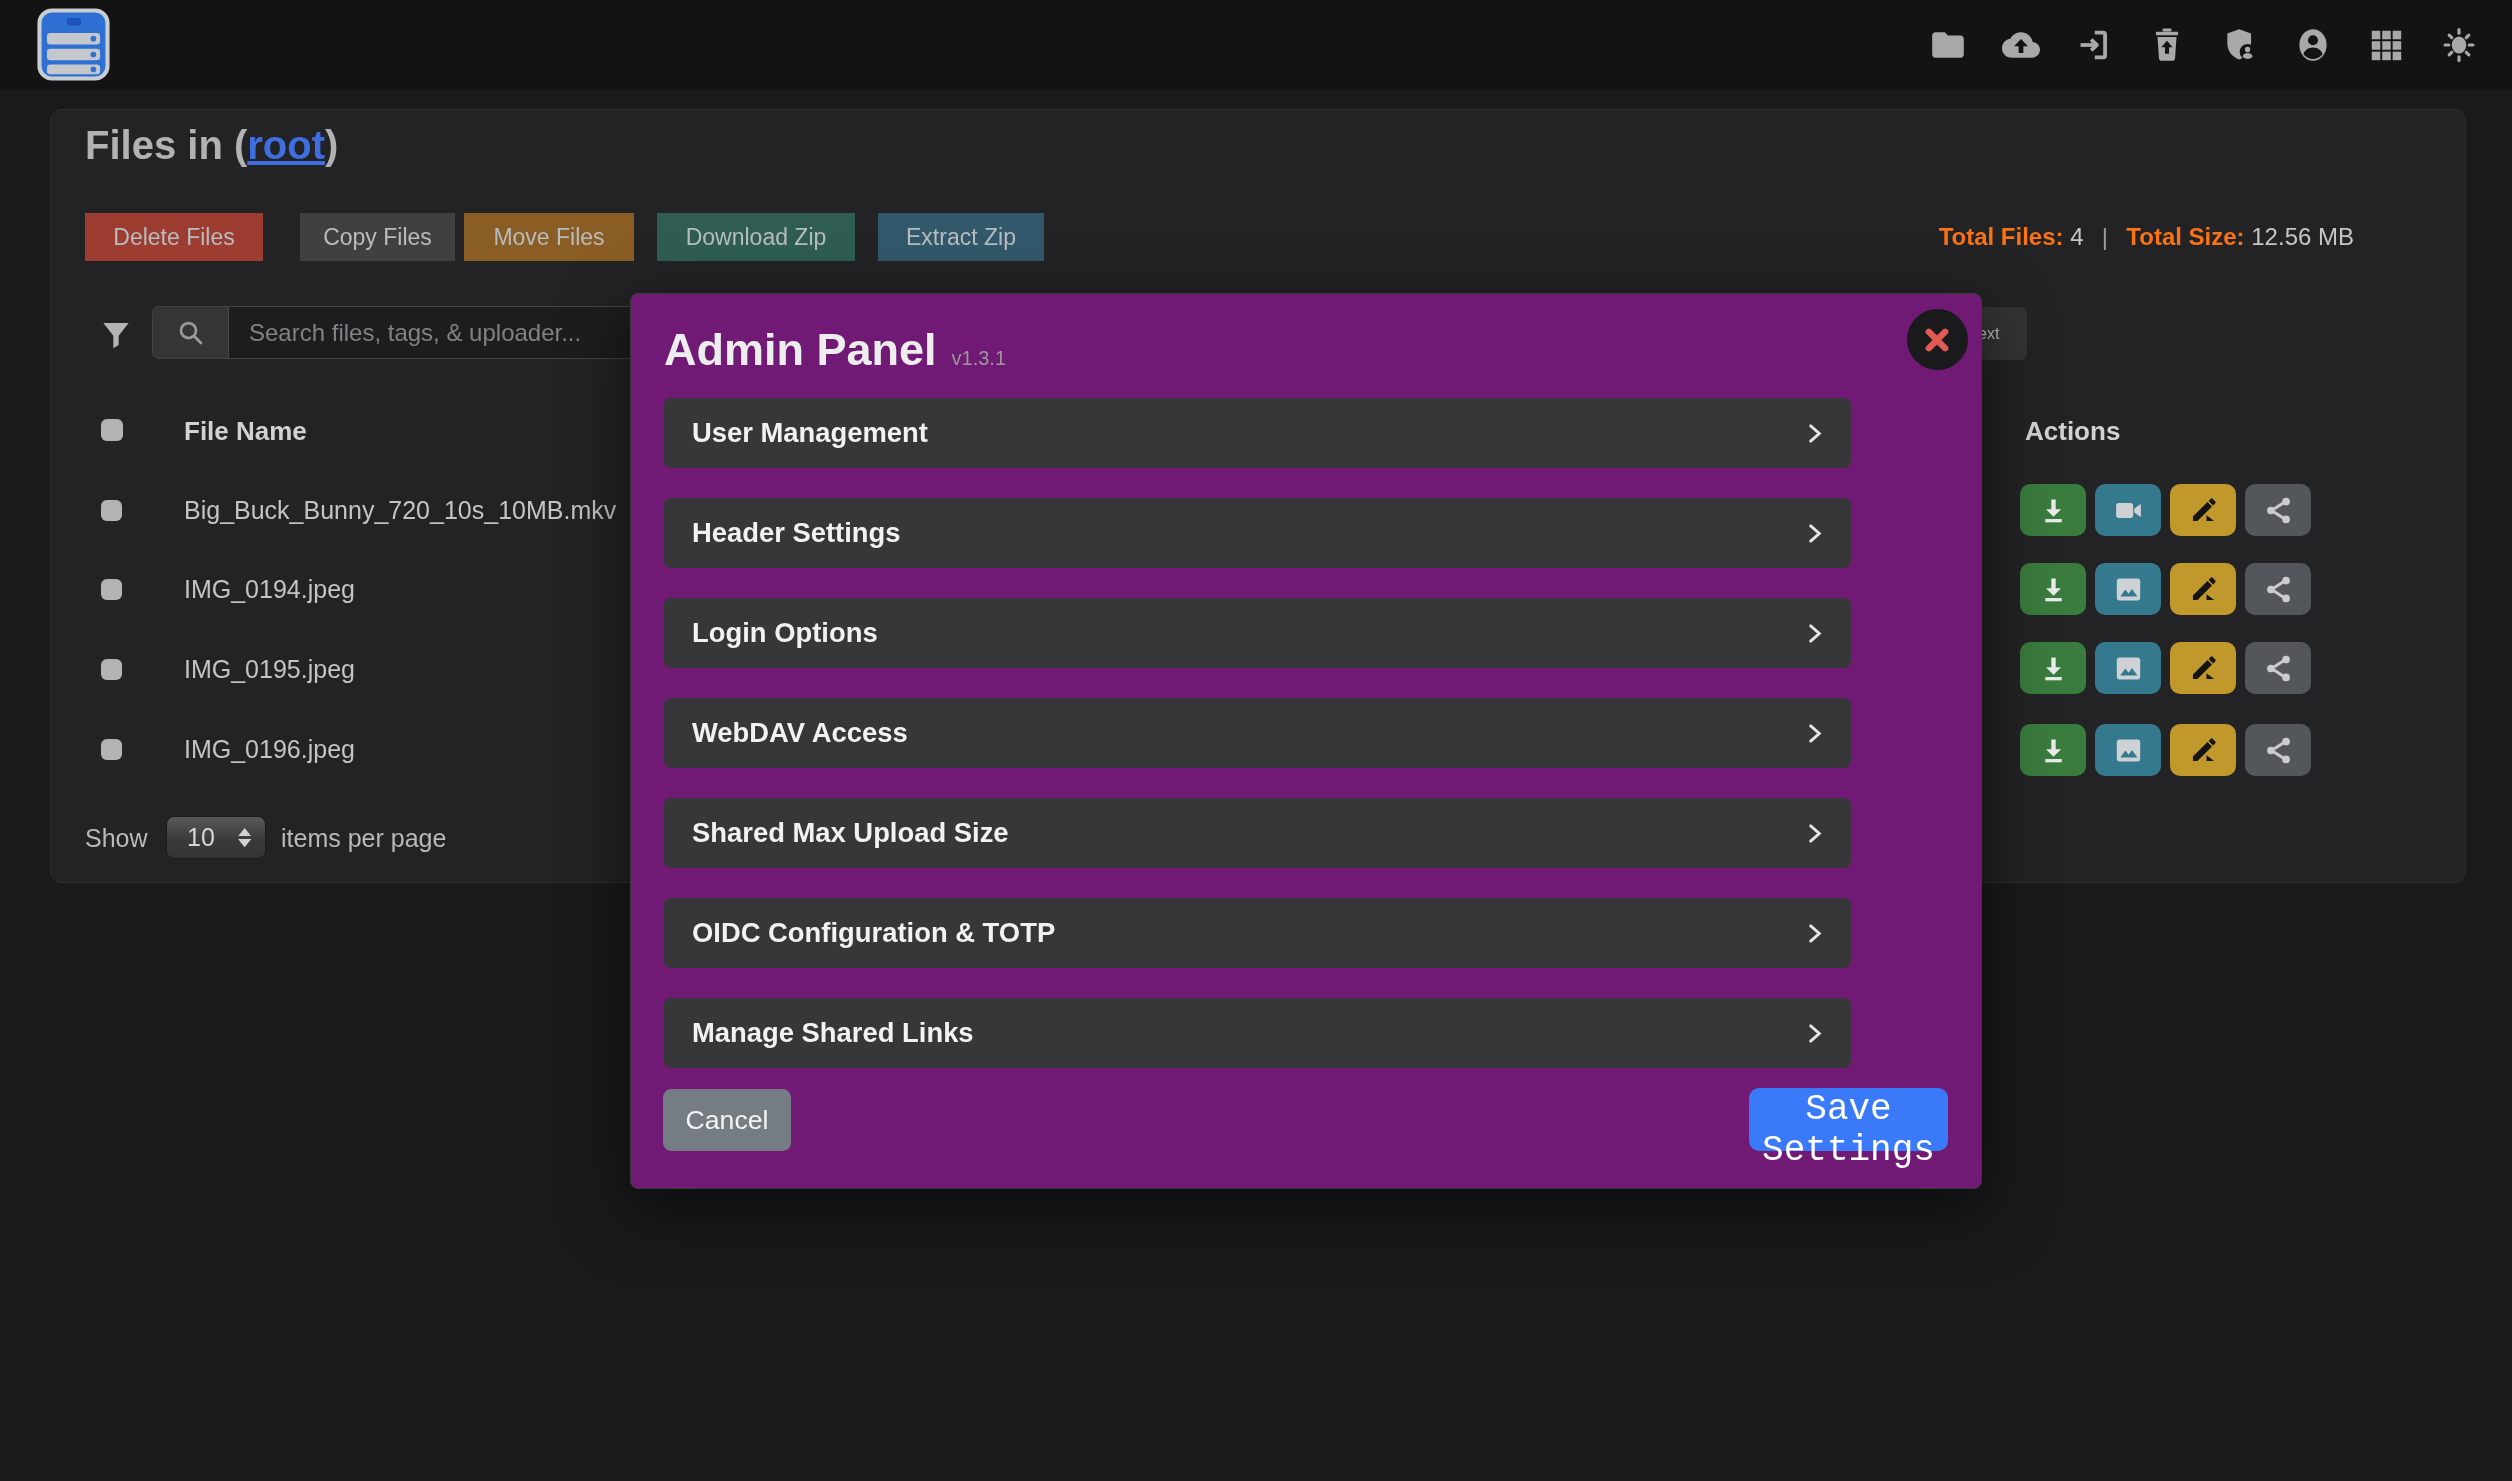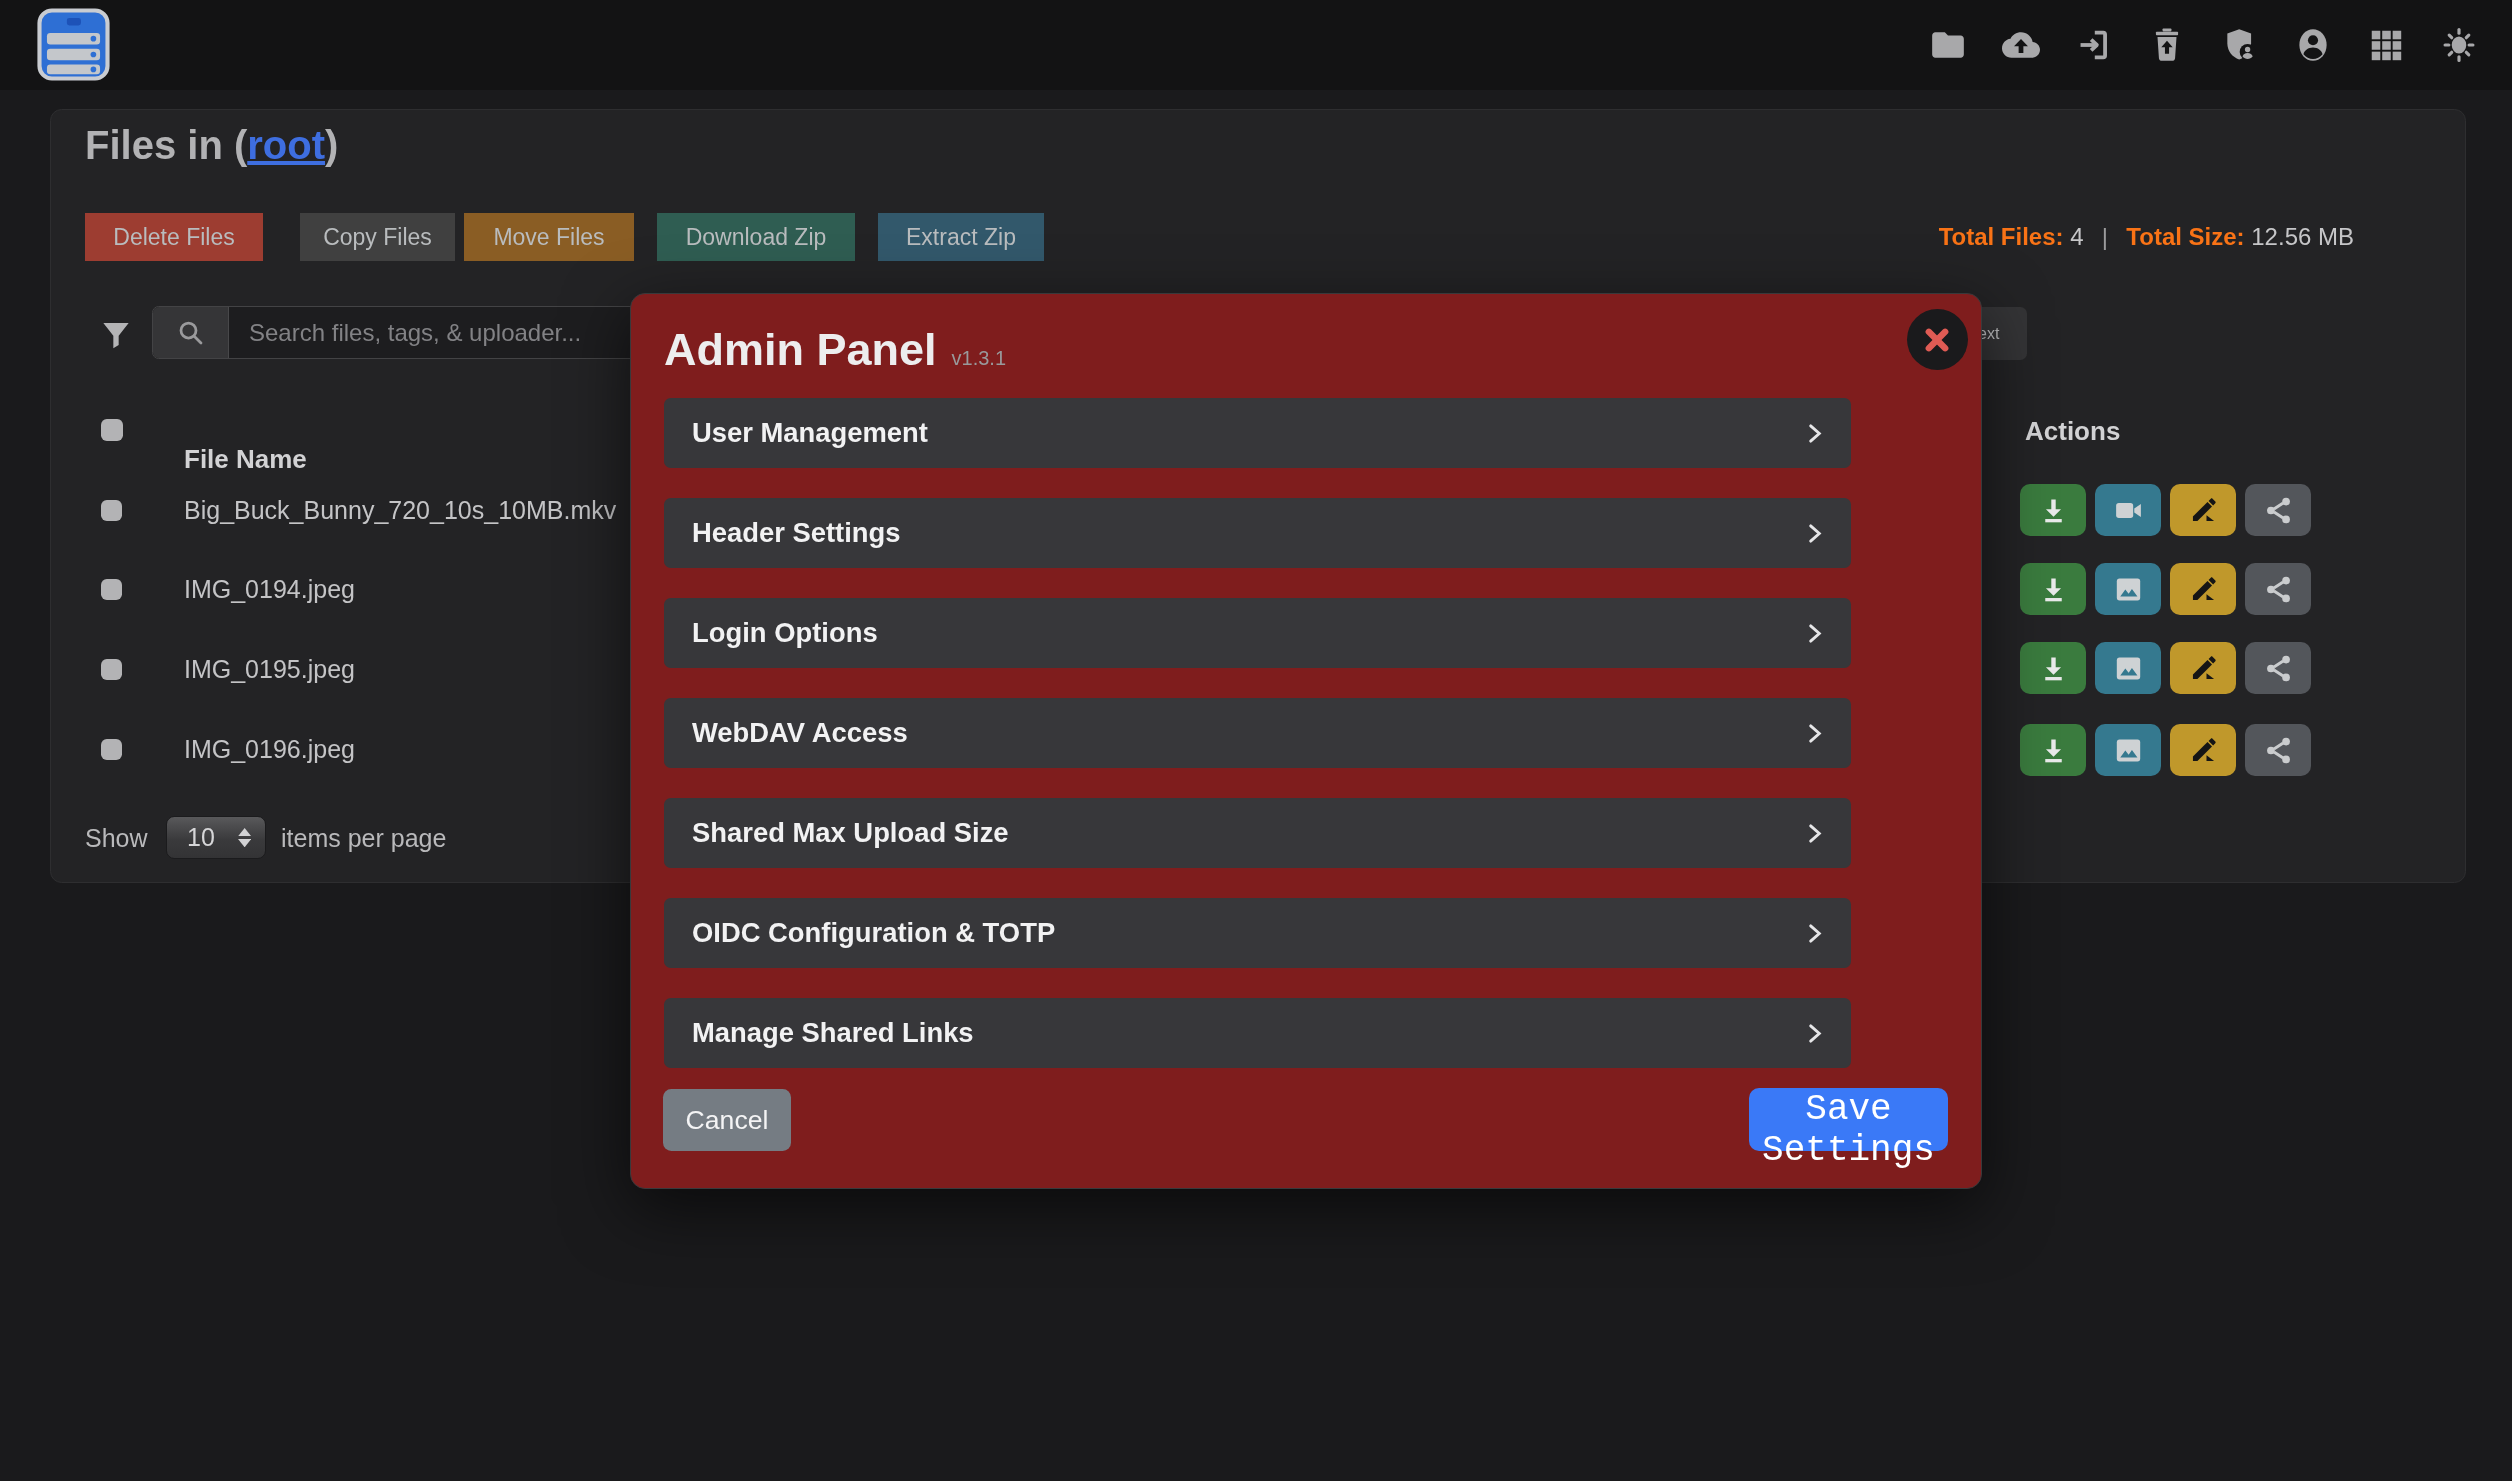--- a/index.html
+++ b/index.html
@@ -48,21 +48,21 @@
   .ab-gray{background:#53565b;}
   .action-btn svg{width:33px;height:33px;}
 
   .show-label{position:absolute;left:85px;top:824px;font-size:25px;color:#b9b9bb;}
   .page-size{position:absolute;left:166px;top:816px;width:100px;height:43px;border-radius:8.3px;background:linear-gradient(#59595b,#3a3a3c 55%,#333335);border:0.8px solid #1b1b1d;box-sizing:border-box;display:flex;align-items:center;cursor:pointer;}
   .page-size .val{flex:1;padding-left:20px;font-size:25px;color:#d6d6d8;}
   .page-size .spin{width:28px;display:flex;flex-direction:column;align-items:center;gap:3.3px;padding-right:6.6px;}
   .items-label{position:absolute;left:281px;top:824px;font-size:25px;color:#b9b9bb;}
 
   
-  .modal{position:absolute;left:630px;top:293px;width:1352px;height:896px;background:#7f1d1d;border:0.8px solid #39393b;box-sizing:border-box;border-radius:15px;box-shadow:0 20px 66px rgba(0,0,0,.6);z-index:50;}
+  .modal{position:absolute;left:630px;top:293px;width:1352px;height:896px;background:#701a75;border:0.8px solid #39393b;box-sizing:border-box;border-radius:8px;box-shadow:0 20px 66px rgba(0,0,0,.6);z-index:50;}
   .modal-title-row{position:absolute;left:33px;top:30px;display:flex;align-items:baseline;}
   .modal-title{font-size:45px;font-weight:700;color:#ededee;}
   .modal-version{font-size:20px;color:#99999b;margin-left:15px;}
   .modal-close{position:absolute;right:13.3px;top:15px;width:61px;height:61px;border-radius:50%;background:#1a1a1c;border:none;display:flex;align-items:center;justify-content:center;cursor:pointer;}
   .sections{position:absolute;left:33px;top:104px;width:1187px;display:flex;flex-direction:column;gap:30px;}
   .section-row{height:70px;background:#37373a;border-radius:6.6px;display:flex;align-items:center;justify-content:space-between;padding:0 25px 0 28px;cursor:pointer;}
   .section-row .lbl{font-size:27.4px;font-weight:700;color:#f2f2f3;}
   .modal-cancel{position:absolute;left:32px;bottom:37px;width:128px;height:62px;background:#757c83;border:none;border-radius:8.3px;color:#f4f4f5;font-size:26.6px;cursor:pointer;font-family:inherit;}
   .modal-save{position:absolute;right:33px;bottom:37px;width:199px;height:63px;background:#3a79f7;border:none;border-radius:10px;color:#ffffff;font-size:36px;cursor:pointer;font-family:Liberation Mono, monospace;}
 </style>
@@ -188,21 +188,21 @@
           <line x1="14.6" y1="14.6" x2="20" y2="20"></line>
         </svg>
     </div>
     <input type="text" placeholder="Search files, tags, &amp; uploader..." style="">
   </div>
 
   <div class="page-info">1 of 1</div>
   <button class="next-btn">Next</button>
 
   <div class="chk" style="left:101px;top:419px;width:22.4px;height:22.4px;"></div>
-  <div class="th" style="left:184px;top:416px;margin-top:28px;">File Name</div>
+  <div class="th" style="left:184px;top:416px;">File Name</div>
   <div class="th" style="left:1805px;top:416px;">Uploader</div>
   <div class="th" style="left:2025px;top:416px;">Actions</div>
 
   <div class="chk" style="left:101px;top:500px;width:21px;height:21px;"></div>
   <div class="td-name" style="top:496px;">Big_Buck_Bunny_720_10s_10MB.mkv</div>
   <button class="action-btn ab-green" style="left:2020px;top:484px;">
       <svg viewBox="0 0 24 24">
         <polygon fill="#e9eaea" points="10.4,4 13.6,4 13.6,11 17.5,11 12,16.6 6.5,11 10.4,11"></polygon>
         <rect x="6" y="18.2" width="12" height="2.4" fill="#e9eaea"></rect>
       </svg>

